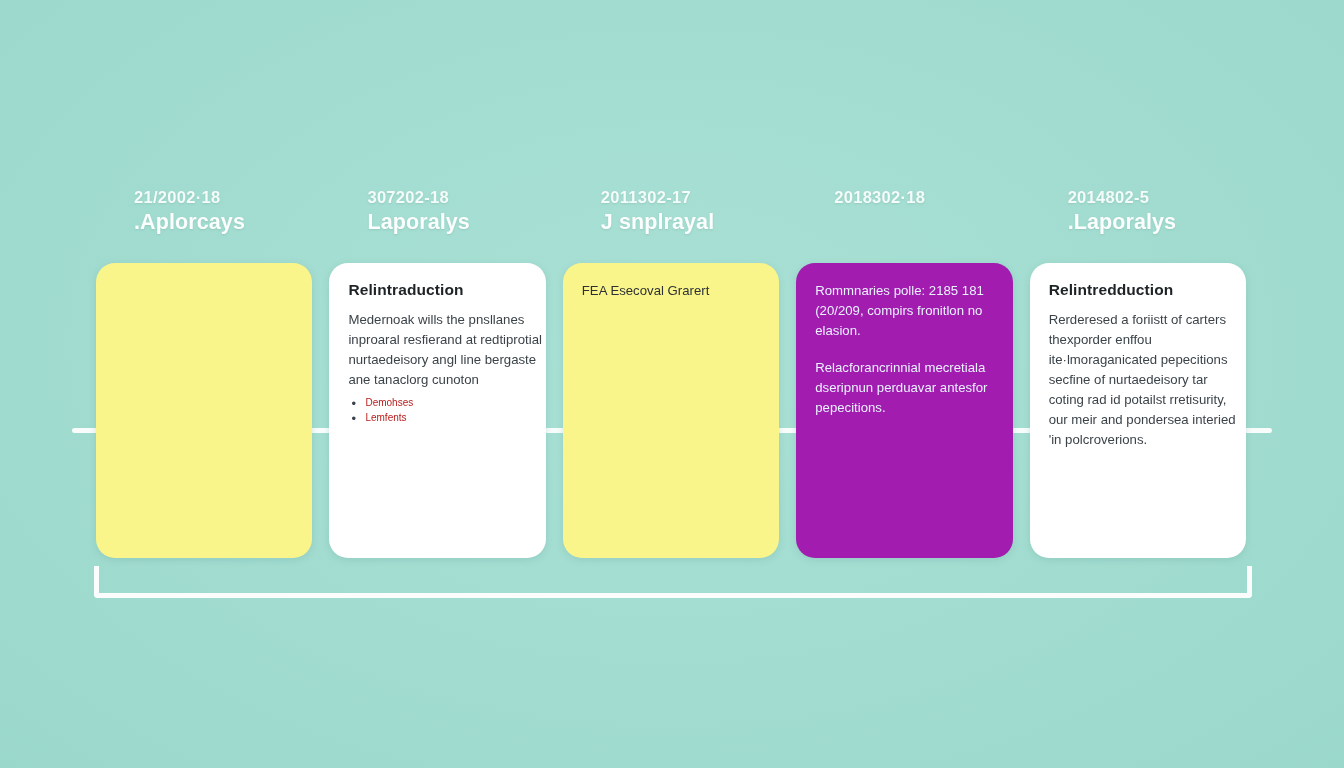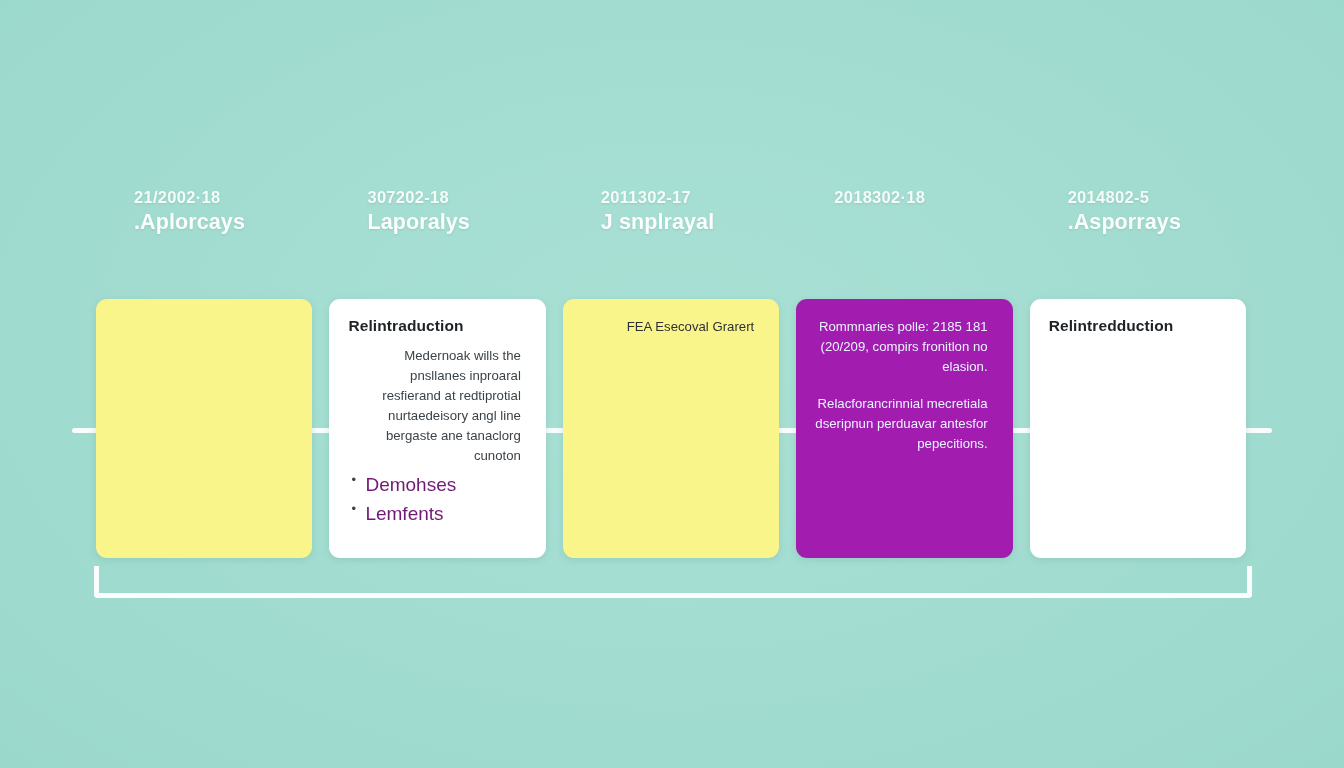--- a/index.html
+++ b/index.html
@@ -80,57 +80,56 @@
   .milestone-title {
     color:#fbfefd;
     font-size:21.5px;
     font-weight:600;
     letter-spacing:.1px;
     white-space:nowrap;
   }
 
   .milestone-card {
     flex:1 1 auto;
-    border-radius:11px;
-    padding:18px 25px 16px 19px;
+    border-radius:19px;
+    padding:18px 2px 16px 19px;
     box-shadow:0 2px 7px rgba(90,150,140,.22);
     overflow:hidden;
-    margin-top:36px;
   }
   .card-white { background:#ffffff; }
   .card-yellow { background:#faf58a; }
   .card-blue  { background:#a21caf; }
 
   .card-heading {
     font-size:15.5px;
     font-weight:700;
     color:#1e2326;
     margin-bottom:11px;
     letter-spacing:.1px;
   }
   .card-body {
     font-size:13.2px;
     line-height:1.52;
     color:#3b4349;
   }
   .card-blue .card-body { color:#e9f3fd; }
   .card-blue .card-para + .card-para { margin-top:17px; }
   .card-yellow .card-body { color:#2d3135; }
-  .card-para { margin:0;text-align:right; }
+  .card-para { margin:0; }
 
   .card-bullets {
     list-style:none;
     margin-top:5px;
   }
   .card-bullets li {
     position:relative;
     padding-left:17px;
-    font-size:19px;
+    font-size:10px;
     line-height:1.52;
-    color:#701a75;
+    color:#b91c1c;
   }
   .card-bullets li::before {
     content:"\2022";
     position:absolute;
     left:3px;
     top:-1px;
     font-size:13px;
     color:#3b4349;
   }
 </style>
@@ -189,20 +188,23 @@
       <div class="card-body">
         <p class="card-para">Rommnaries pollе: 2185 181 (20/209, compirs fronitlon no elasion.</p>
         <p class="card-para">Relacforancrinnial mecretiala dseripnun perduavar antesfor pepecitions.</p>
       </div>
     </div>
   </div>
 
   <div class="milestone">
     <div class="milestone-header">
       <div class="milestone-date">2014802-5</div>
-      <div class="milestone-title">.Asporrays</div>
+      <div class="milestone-title">.Laporalys</div>
     </div>
     <div class="milestone-card card-white">
       <div class="card-heading">Relintredduction</div>
+      <div class="card-body">
+        <p class="card-para">Rerderesed a foriistt of carters thexporder enffou ite·lmoraganicated pepecitions secfine of nurtaedeisory tar coting rad id potailst rretisurity, our meir and pondersea interied 'in polcroverions.</p>
+      </div>
     </div>
   </div>
 
 </div>
 
 </body></html>

